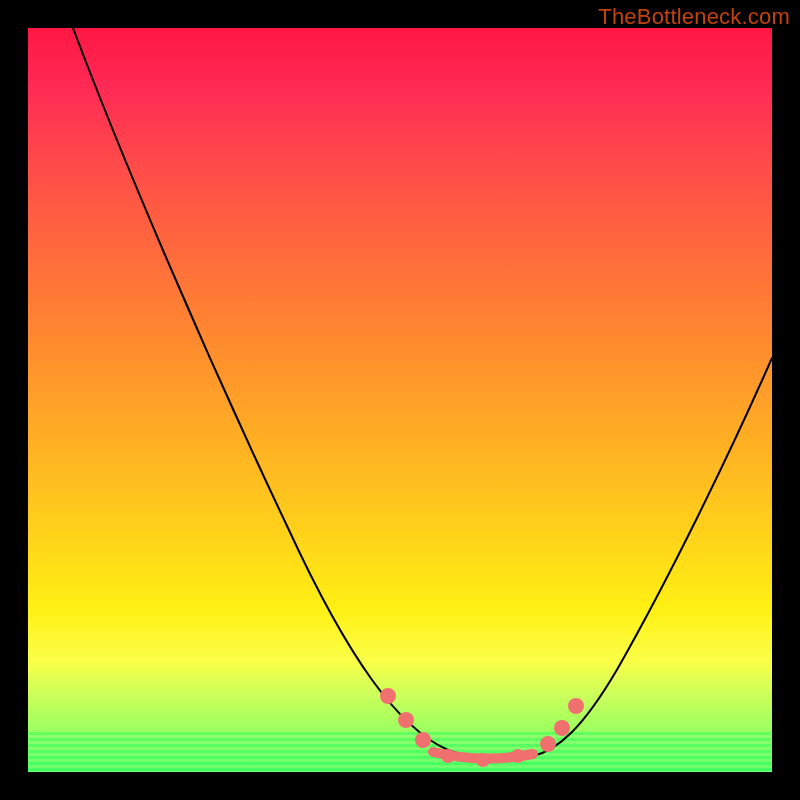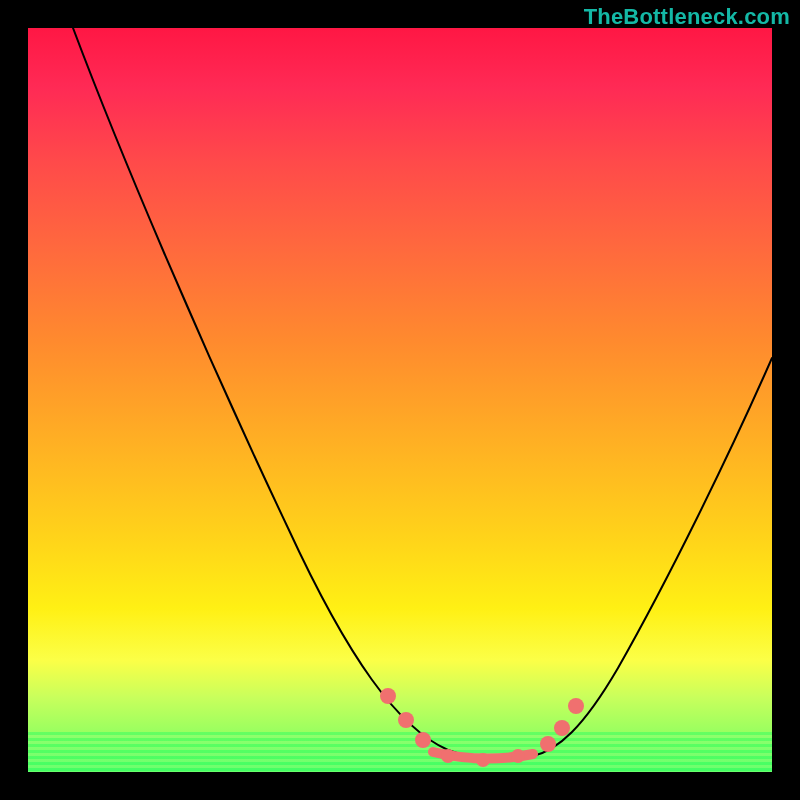--- a/index.html
+++ b/index.html
@@ -14,23 +14,23 @@
   .frame {
     position: relative;
     width: 800px;
     height: 800px;
     background: #000;
   }
   .watermark {
     position: absolute;
     top: 4px;
     right: 10px;
-    color: #14b8a6;
+    color: #c2410c;
     font-size: 22px;
-    font-weight: 700;
+    font-weight: 400;
     letter-spacing: 0.2px;
     z-index: 20;
   }
   .plot-area {
     position: absolute;
     left: 28px;
     top: 28px;
     width: 744px;
     height: 744px;
     

